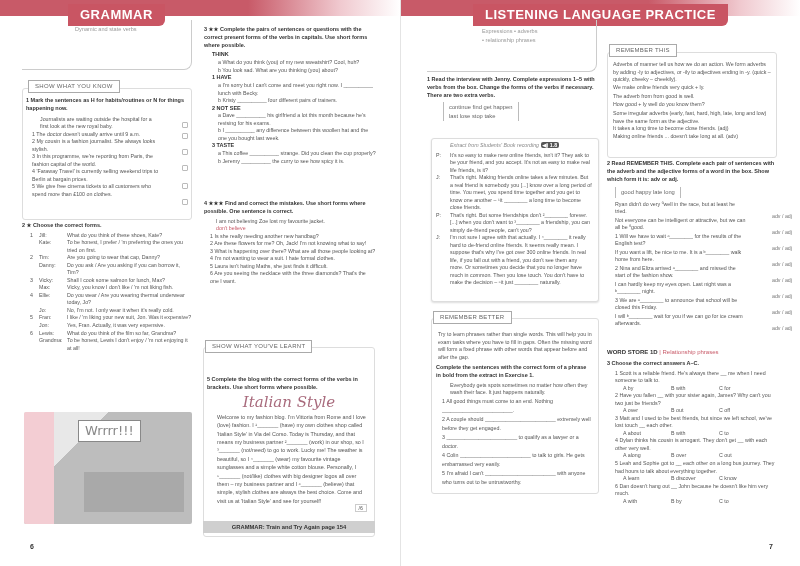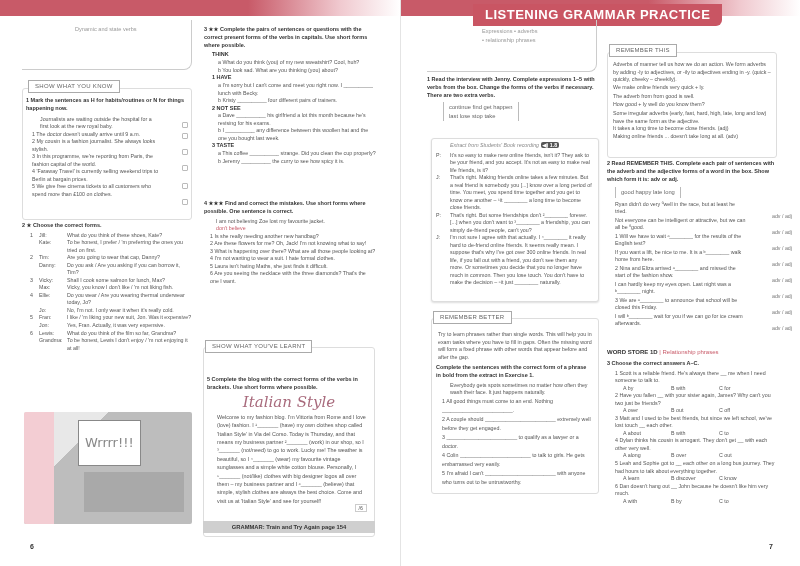--- a/index.html
+++ b/index.html
@@ -28,20 +28,21 @@
 .script{font-family:"DejaVu Serif",serif;font-style:italic;color:#a86a7c;font-size:15px;text-align:center}
 .vbox{border-left:1px solid #bbb;border-right:1px solid #bbb;padding:1px 5px;display:inline-block;color:#666;font-size:5.8px}
 .ws{position:absolute;font-weight:bold;color:#333;font-size:6px}
 .ws span{color:#c85a68;font-weight:normal}
 </style>
 </head>
 <body>
 
 <div class="page" id="left">
   <div class="topband"></div>
+  <div class="titlebar" style="left:68px;top:4px">GRAMMAR</div>
   <div class="sub" style="left:75px;top:25px">Dynamic and state verbs</div>
   <div class="hdrline" style="left:22px;top:20px;width:170px;height:50px"></div>
 
   <div class="panel" style="left:22px;top:88px;width:170px;height:132px"></div>
   <div class="boxlabel" style="left:28px;top:80px">SHOW WHAT YOU KNOW</div>
   <div class="blk" style="left:26px;top:97px;width:160px">
     <div class="ex">1 Mark the sentences as H for habits/routines or N for things happening now.</div>
     <div style="padding-left:14px;margin-top:3px;width:130px">Journalists are waiting outside the hospital for a first look at the new royal baby.</div>
     <div style="padding-left:6px;width:140px">
       <div>1 The doctor doesn't usually arrive until 9 a.m.</div>
@@ -119,21 +120,21 @@
       <div class="row">
           <span class="num"></span>
           <span style="width:28px;flex:none">Grandma:</span>
           <span>To be honest, Lewis I don't enjoy / 'm not enjoying it at all!</span>
         </div>
     </div>
   </div>
 
   <div class="illus" style="left:24px;top:412px;width:168px;height:112px">
     <div style="position:absolute;left:0;top:0;width:30px;height:112px;background:#f3cdd3"></div>
-    <div style="position:absolute;left:54px;top:8px;background:#fff;border:1px solid #888;padding:13px 6px;font-size:13px;color:#888;font-family:'DejaVu Sans',sans-serif">Wrrrr!!!</div>
+    <div style="position:absolute;left:54px;top:8px;background:#fff;border:1px solid #888;padding:1px 6px;font-size:13px;color:#888;font-family:'DejaVu Sans',sans-serif">Wrrrr!!!</div>
     <div style="position:absolute;left:60px;top:60px;width:100px;height:40px;background:#a9a9a9"></div>
   </div>
   <div class="pgnum" style="left:30px;top:542px">6</div>
 
   <div class="blk" style="left:204px;top:26px;width:172px">
     <div class="ex">3 ★★ Complete the pairs of sentences or questions with the correct present forms of the verbs in capitals. Use short forms where possible.</div>
     <div style="padding-left:8px;margin-top:2px">
       <div class="ex">THINK</div>
       <div style="padding-left:6px">a What do you think (you) of my new sweatshirt? Cool, huh?</div>
       <div style="padding-left:6px">b You look sad. What are you thinking (you) about?</div>
@@ -169,21 +170,21 @@
     <div class="ex">5 Complete the blog with the correct forms of the verbs in brackets. Use short forms where possible.</div>
     <div class="script">Italian Style</div>
     <div style="padding:0 4px 0 10px;font-size:5.4px;line-height:1.55">Welcome to my fashion blog. I'm Vittoria from Rome and I love (love) fashion. I ¹_______ (have) my own clothes shop called 'Italian Style' in Via del Corso. Today is Thursday, and that means my business partner ²_______ (work) in our shop, so I ³_______ (not/need) to go to work. Lucky me! The weather is beautiful, so I ⁴_______ (wear) my favourite vintage sunglasses and a simple white cotton blouse. Personally, I ⁵_______ (not/like) clothes with big designer logos all over them – my business partner and I ⁶_______ (believe) that simple, stylish clothes are always the best choice. Come and visit us at 'Italian Style' and see for yourself!</div>
     <div style="text-align:right;padding-right:4px"><span style="border:1px solid #ccc;padding:0 3px">/6</span></div>
   </div>
   <div class="footer" style="left:203px;top:521px;width:172px">GRAMMAR: Train and Try Again page 154</div>
 </div>
 
 <div class="page" id="right">
   <div class="topband"></div>
-  <div class="titlebar" style="left:72px;top:4px">LISTENING GRAMMAR PRACTICE</div>
+  <div class="titlebar" style="left:72px;top:4px">LISTENING LANGUAGE PRACTICE</div>
   <div class="sub" style="left:81px;top:27px">
     <div>Expressions • adverbs</div>
     <div>• relationship phrases</div>
   </div>
   <div class="hdrline" style="left:26px;top:20px;width:170px;height:52px"></div>
 
   <div class="blk" style="left:26px;top:76px;width:172px">
     <div class="ex">1 Read the interview with Jenny. Complete expressions 1–5 with verbs from the box. Change the forms of the verbs if necessary. There are two extra verbs.</div>
     <div style="margin:3px 0 0 16px">
       <div class="vbox">

